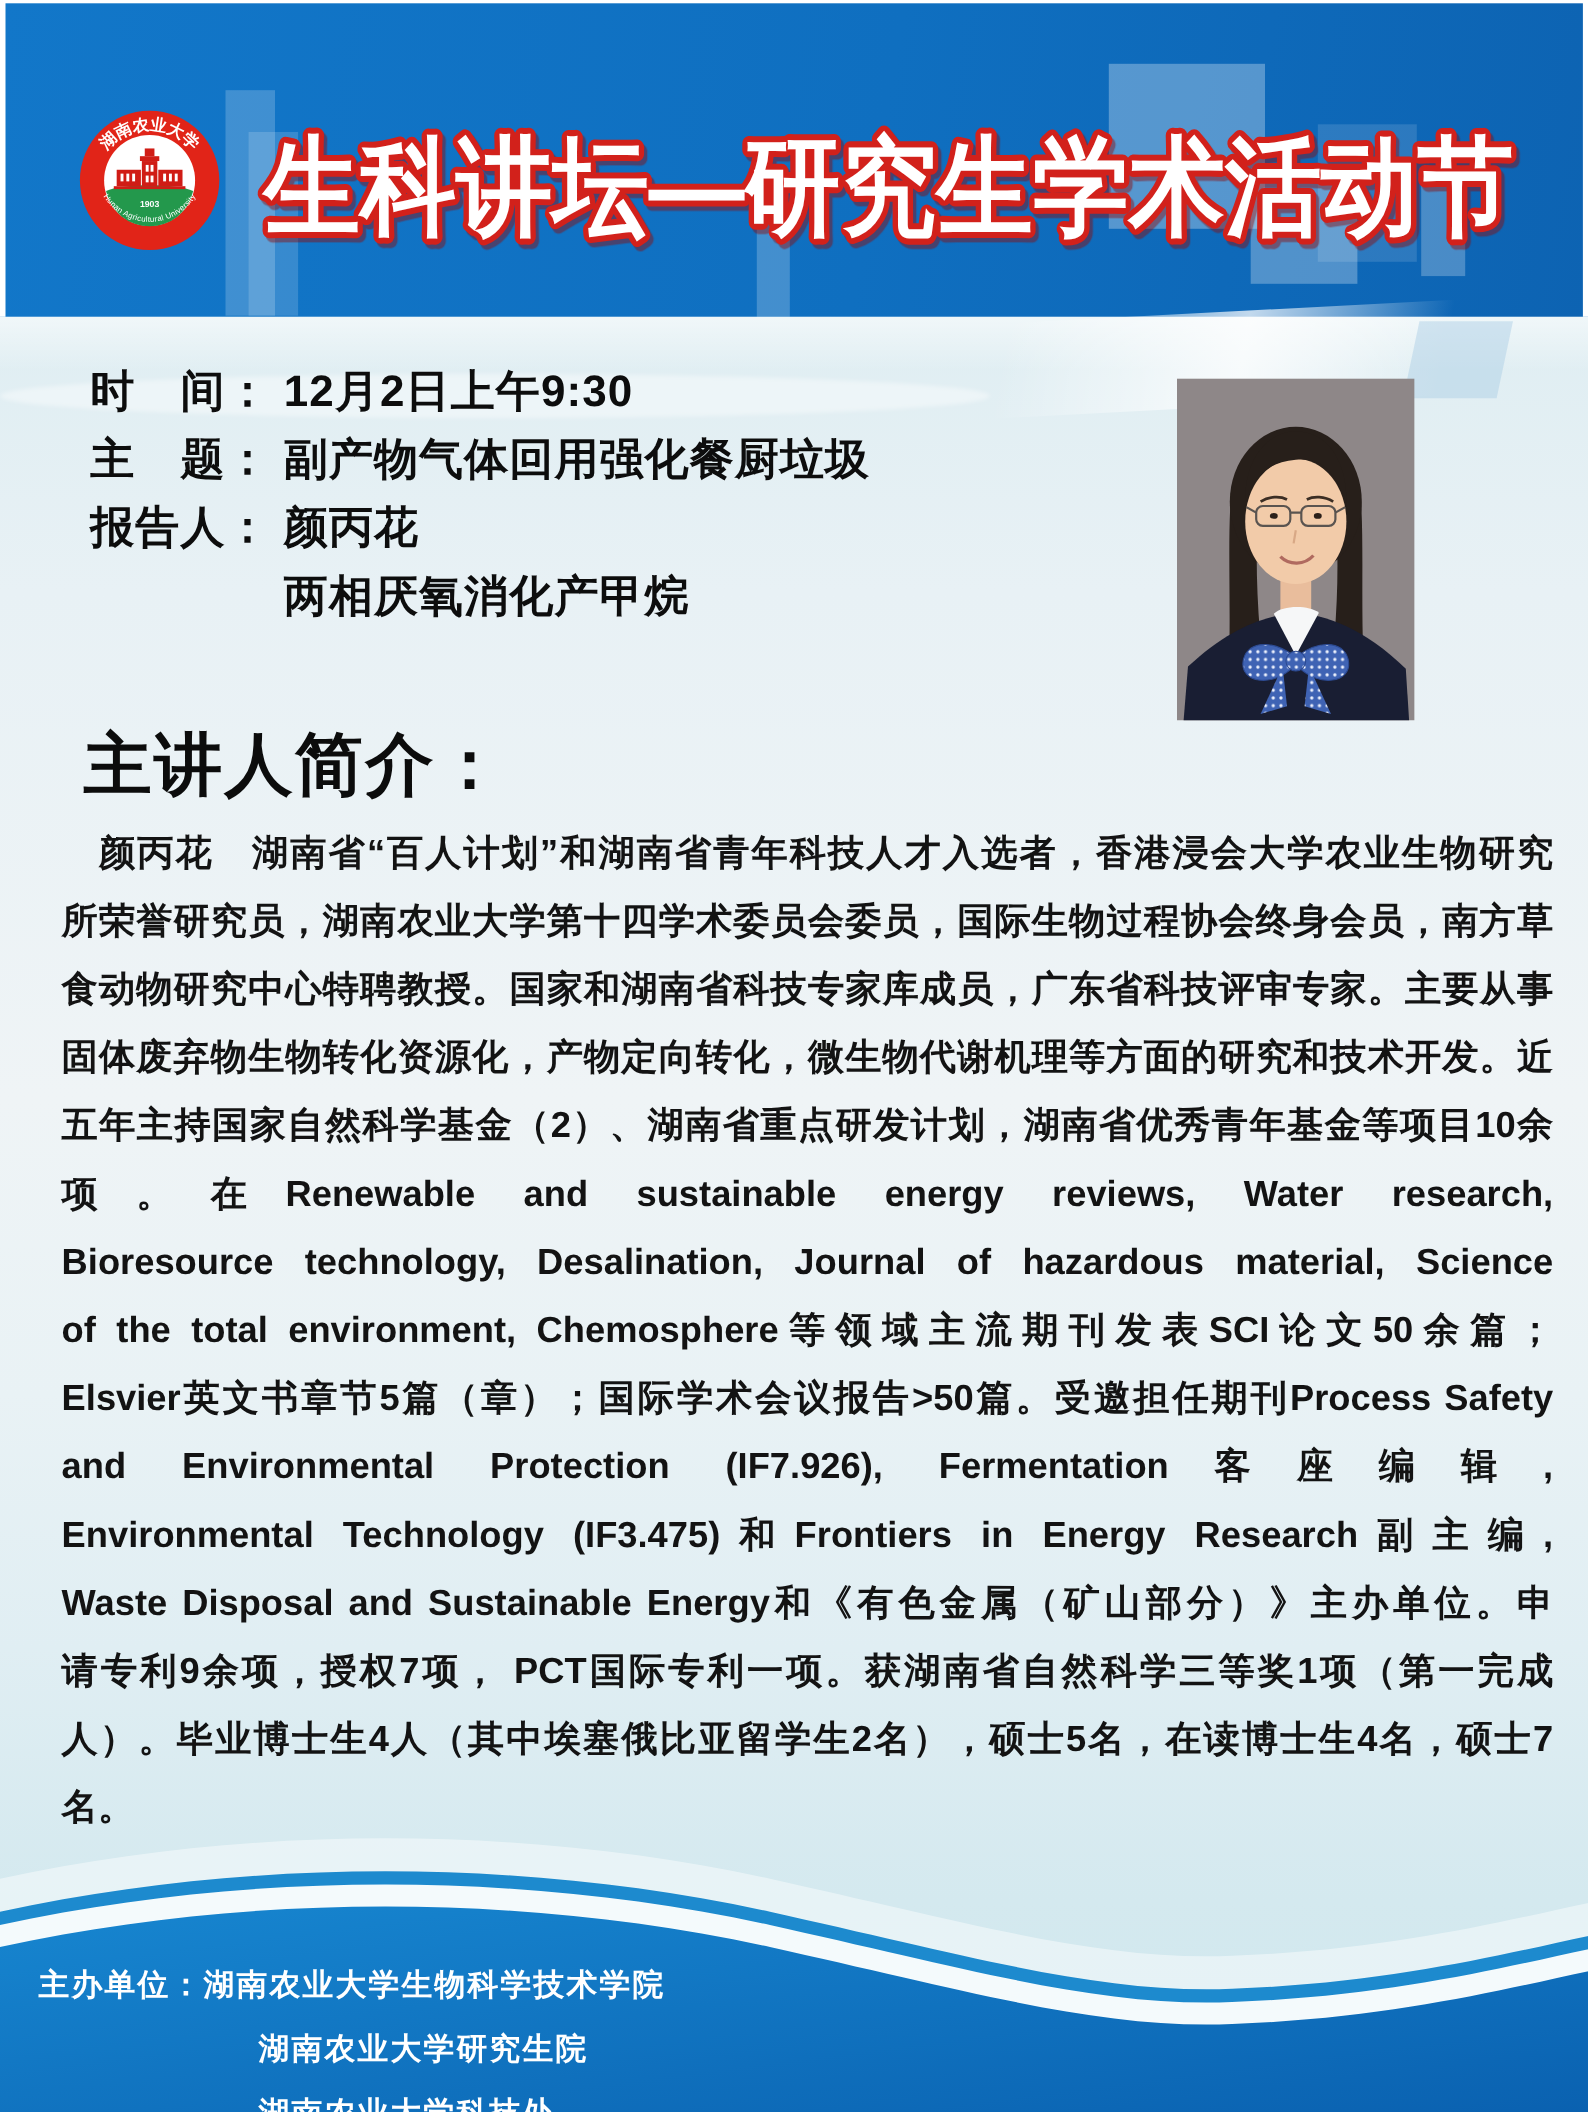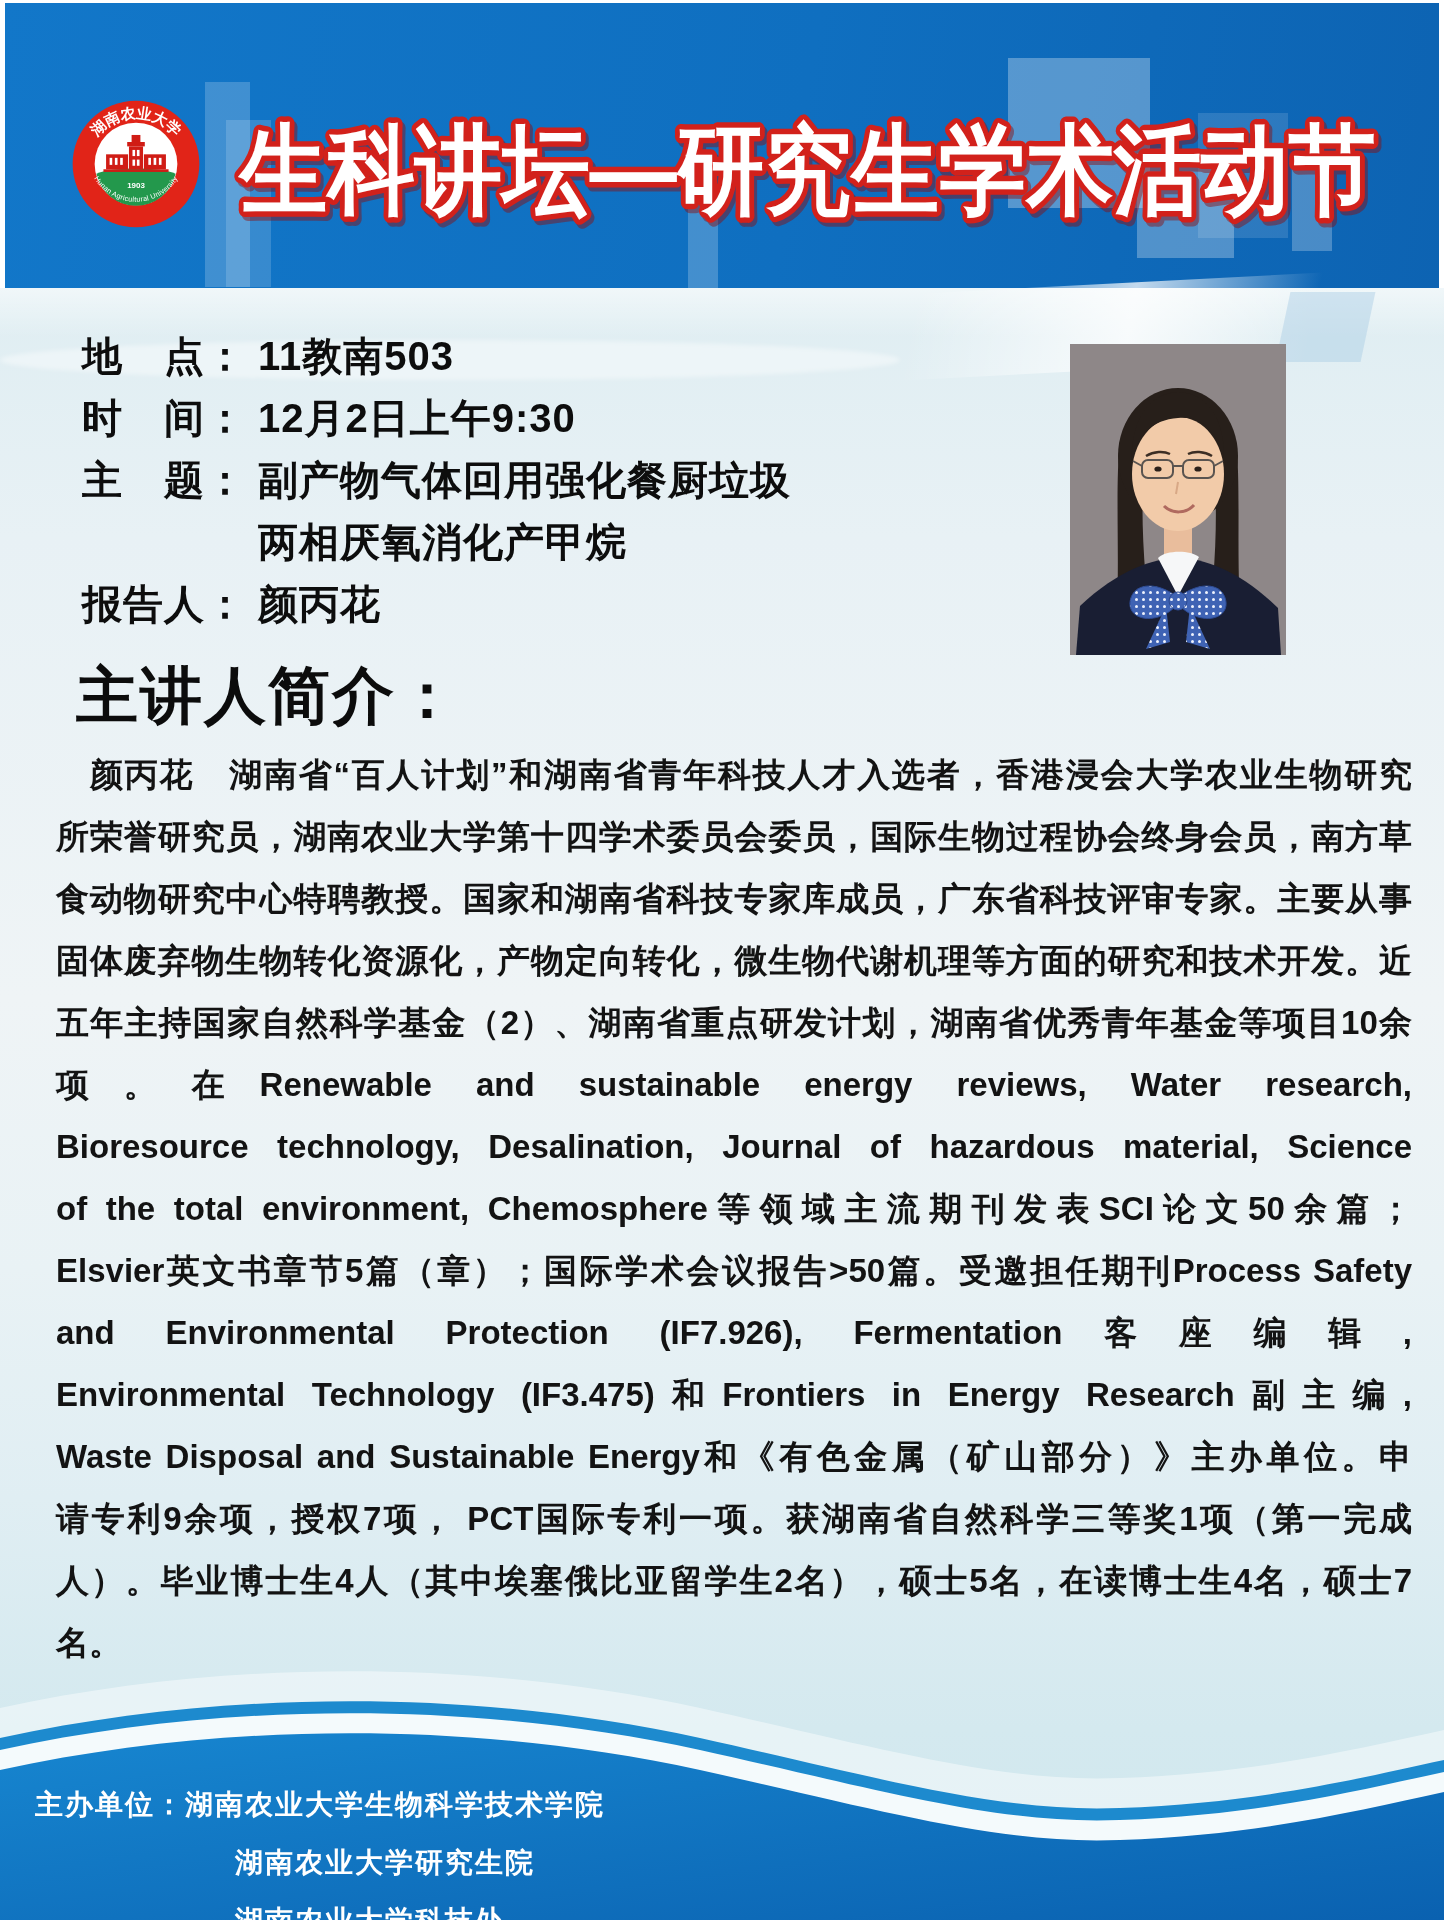--- a/index.html
+++ b/index.html
@@ -106,38 +106,34 @@
     <div class="edge-right"></div>
   </div>
 
   <div class="streak1"></div>
   <div class="streak2"></div>
   <div class="streak3"></div>
   <div class="sq" style="left:1283px;top:292px;width:85px;height:70px;background:rgba(168,205,228,0.45);transform:skewX(-12deg);"></div>
 
   <div class="info">
     <div class="row">
-      <span class="row-label">地　点：</span>
-      <span class="row-value">11教南503</span>
-    </div>
-    <div class="row">
       <span class="row-label">时　间：</span>
       <span class="row-value">12月2日上午9:30</span>
     </div>
     <div class="row">
       <span class="row-label">主　题：</span>
       <span class="row-value">副产物气体回用强化餐厨垃圾</span>
     </div>
     <div class="row">
+      <span class="row-label">报告人：</span>
+      <span class="row-value">颜丙花</span>
+    </div>
+    <div class="row">
       <span class="row-label"></span>
       <span class="row-value">两相厌氧消化产甲烷</span>
-    </div>
-    <div class="row">
-      <span class="row-label">报告人：</span>
-      <span class="row-value">颜丙花</span>
     </div>
   </div>
 
   <svg class="photo-svg" viewBox="0 0 216 311">
     <defs>
       <pattern id="bowdots" width="7" height="7" patternUnits="userSpaceOnUse">
         <rect width="7" height="7" fill="#3f63b4"></rect>
         <circle cx="3.5" cy="3.5" r="1.5" fill="#eef2fd"></circle>
       </pattern>
     </defs>

